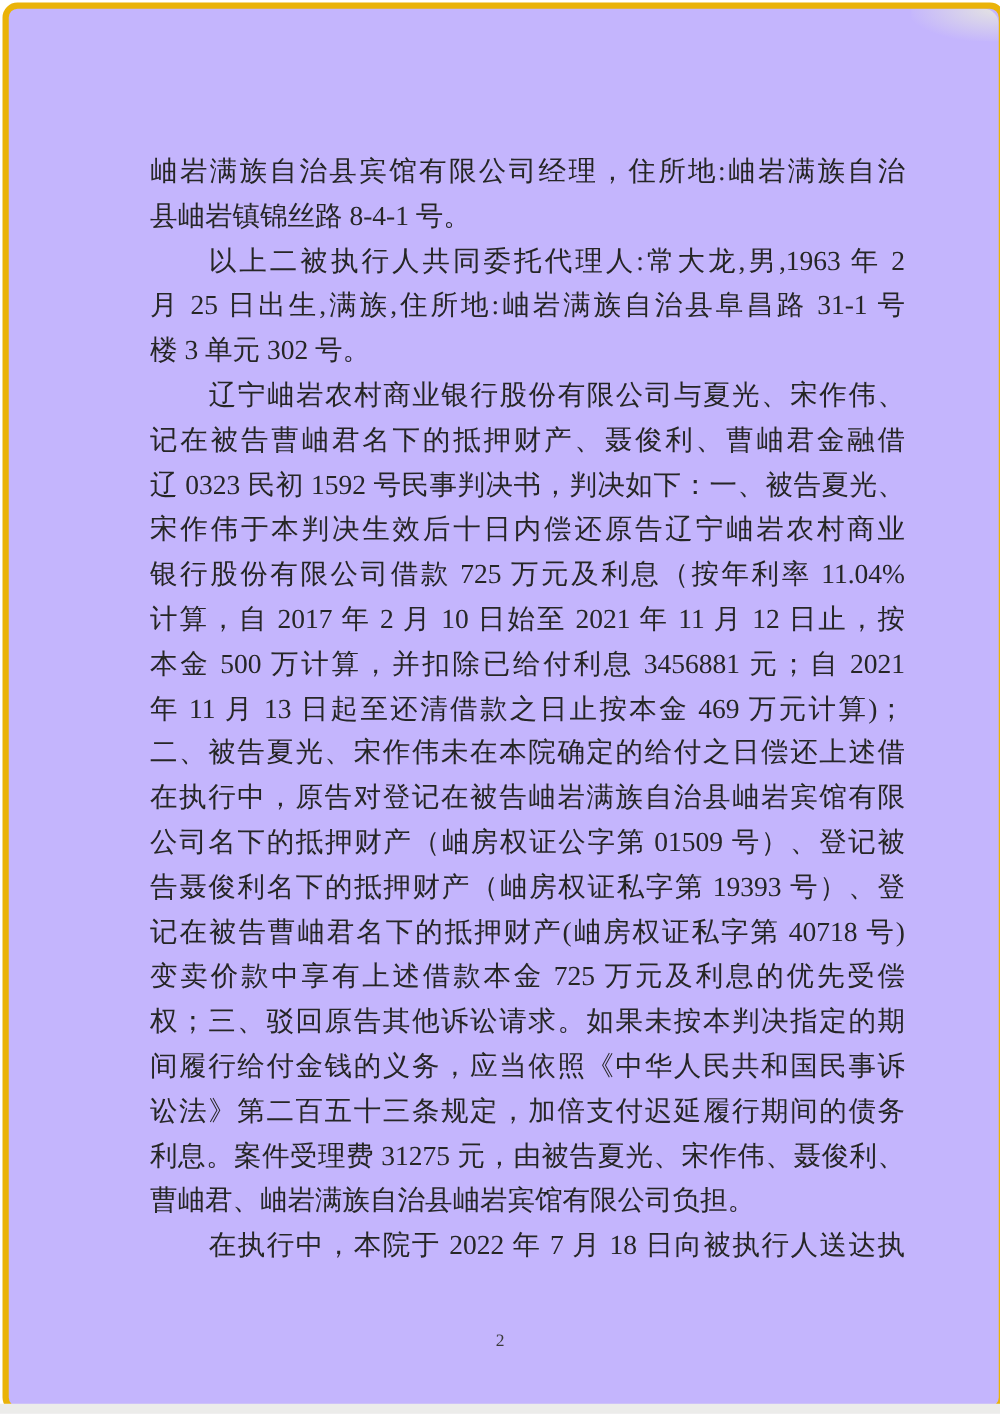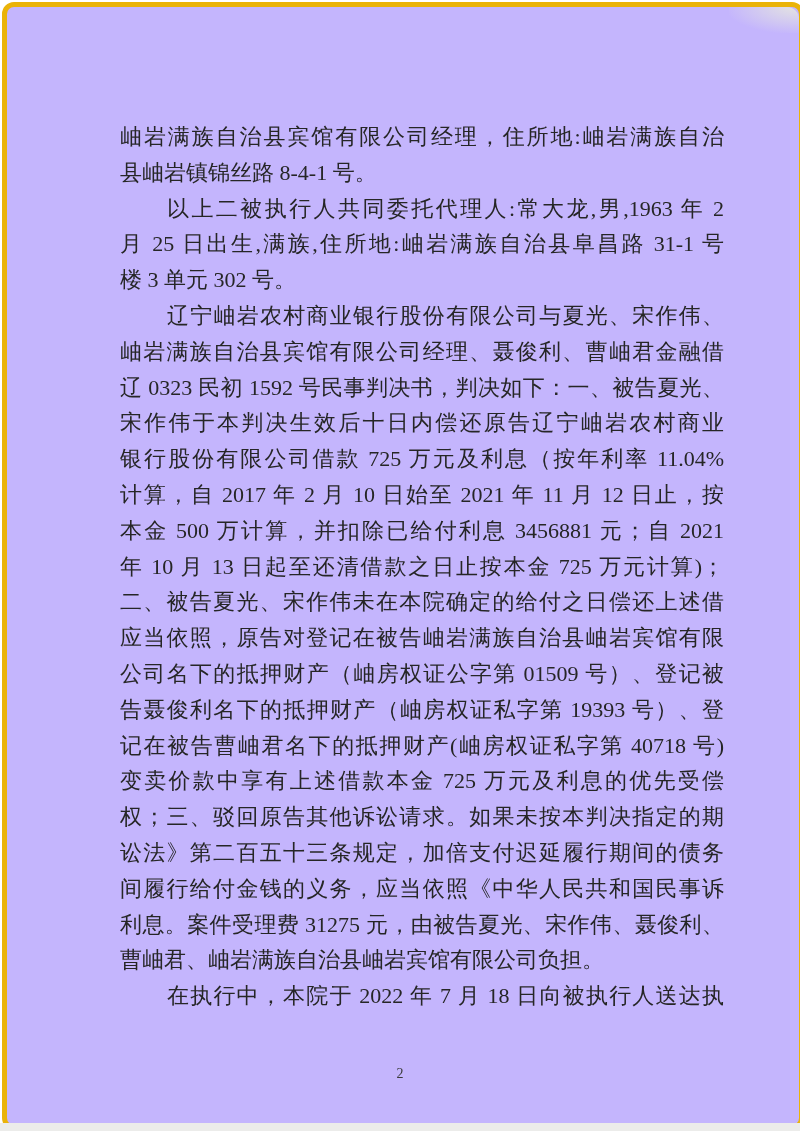--- a/index.html
+++ b/index.html
@@ -78,35 +78,35 @@
 
 <div class="scan-frame">
   <div class="corner-smudge"></div>
   <div class="text-block">
       <div class="line">岫岩满族自治县宾馆有限公司经理，住所地:岫岩满族自治</div>
       <div class="line left">县岫岩镇锦丝路 8-4-1 号。</div>
       <div class="line indent">以上二被执行人共同委托代理人:常大龙,男,1963 年 2</div>
       <div class="line">月 25 日出生,满族,住所地:岫岩满族自治县阜昌路 31-1 号</div>
       <div class="line left">楼 3 单元 302 号。</div>
       <div class="line indent">辽宁岫岩农村商业银行股份有限公司与夏光、宋作伟、</div>
-      <div class="line">岫岩满族自治县宾馆有限公司经理、聂俊利、曹岫君金融借</div>
+      <div class="line">记在被告曹岫君名下的抵押财产、聂俊利、曹岫君金融借</div>
       <div class="line">辽 0323 民初 1592 号民事判决书，判决如下：一、被告夏光、</div>
       <div class="line">宋作伟于本判决生效后十日内偿还原告辽宁岫岩农村商业</div>
       <div class="line">银行股份有限公司借款 725 万元及利息（按年利率 11.04%</div>
       <div class="line">计算，自 2017 年 2 月 10 日始至 2021 年 11 月 12 日止，按</div>
       <div class="line">本金 500 万计算，并扣除已给付利息 3456881 元；自 2021</div>
-      <div class="line">年 10 月 13 日起至还清借款之日止按本金 725 万元计算)；</div>
+      <div class="line">年 11 月 13 日起至还清借款之日止按本金 469 万元计算)；</div>
       <div class="line">二、被告夏光、宋作伟未在本院确定的给付之日偿还上述借</div>
-      <div class="line">应当依照，原告对登记在被告岫岩满族自治县岫岩宾馆有限</div>
+      <div class="line">在执行中，原告对登记在被告岫岩满族自治县岫岩宾馆有限</div>
       <div class="line">公司名下的抵押财产（岫房权证公字第 01509 号）、登记被</div>
       <div class="line">告聂俊利名下的抵押财产（岫房权证私字第 19393 号）、登</div>
       <div class="line">记在被告曹岫君名下的抵押财产(岫房权证私字第 40718 号)</div>
       <div class="line">变卖价款中享有上述借款本金 725 万元及利息的优先受偿</div>
       <div class="line">权；三、驳回原告其他诉讼请求。如果未按本判决指定的期</div>
+      <div class="line">间履行给付金钱的义务，应当依照《中华人民共和国民事诉</div>
       <div class="line">讼法》第二百五十三条规定，加倍支付迟延履行期间的债务</div>
-      <div class="line">间履行给付金钱的义务，应当依照《中华人民共和国民事诉</div>
       <div class="line">利息。案件受理费 31275 元，由被告夏光、宋作伟、聂俊利、</div>
       <div class="line left">曹岫君、岫岩满族自治县岫岩宾馆有限公司负担。</div>
       <div class="line indent">在执行中，本院于 2022 年 7 月 18 日向被执行人送达执</div>
     </div>
   <div class="page-num">2</div>
 </div>
 <div class="bottom-edge"></div>
 
 </body></html>

